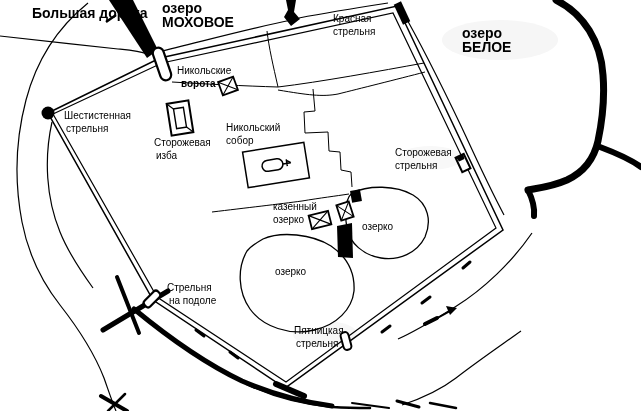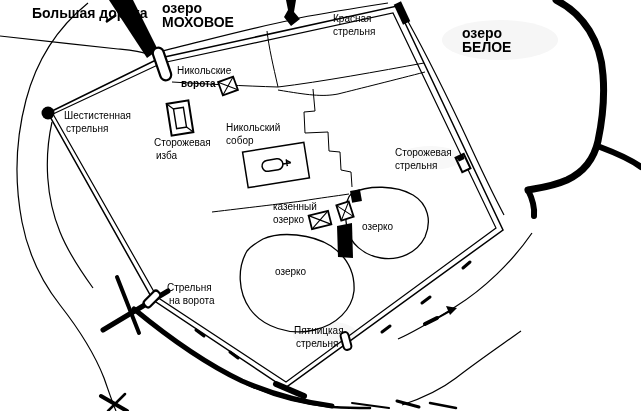--- a/index.html
+++ b/index.html
@@ -194,21 +194,21 @@
   <div class="lbl" style="left:362px;top:220px">
     <span>озерко</span>
   </div>
 
   <div class="lbl" style="left:275px;top:265px">
     <span>озерко</span>
   </div>
 
   <div class="lbl ind2" style="left:167px;top:281px">
     <span>Стрельня</span>
-    <span>на ворота</span>
+    <span>на подоле</span>
   </div>
 
   <div class="lbl ind2" style="left:294px;top:324px">
     <span>Пятницкая</span>
     <span>стрельня</span>
   </div>
 
 </div>
 
 </body></html>

